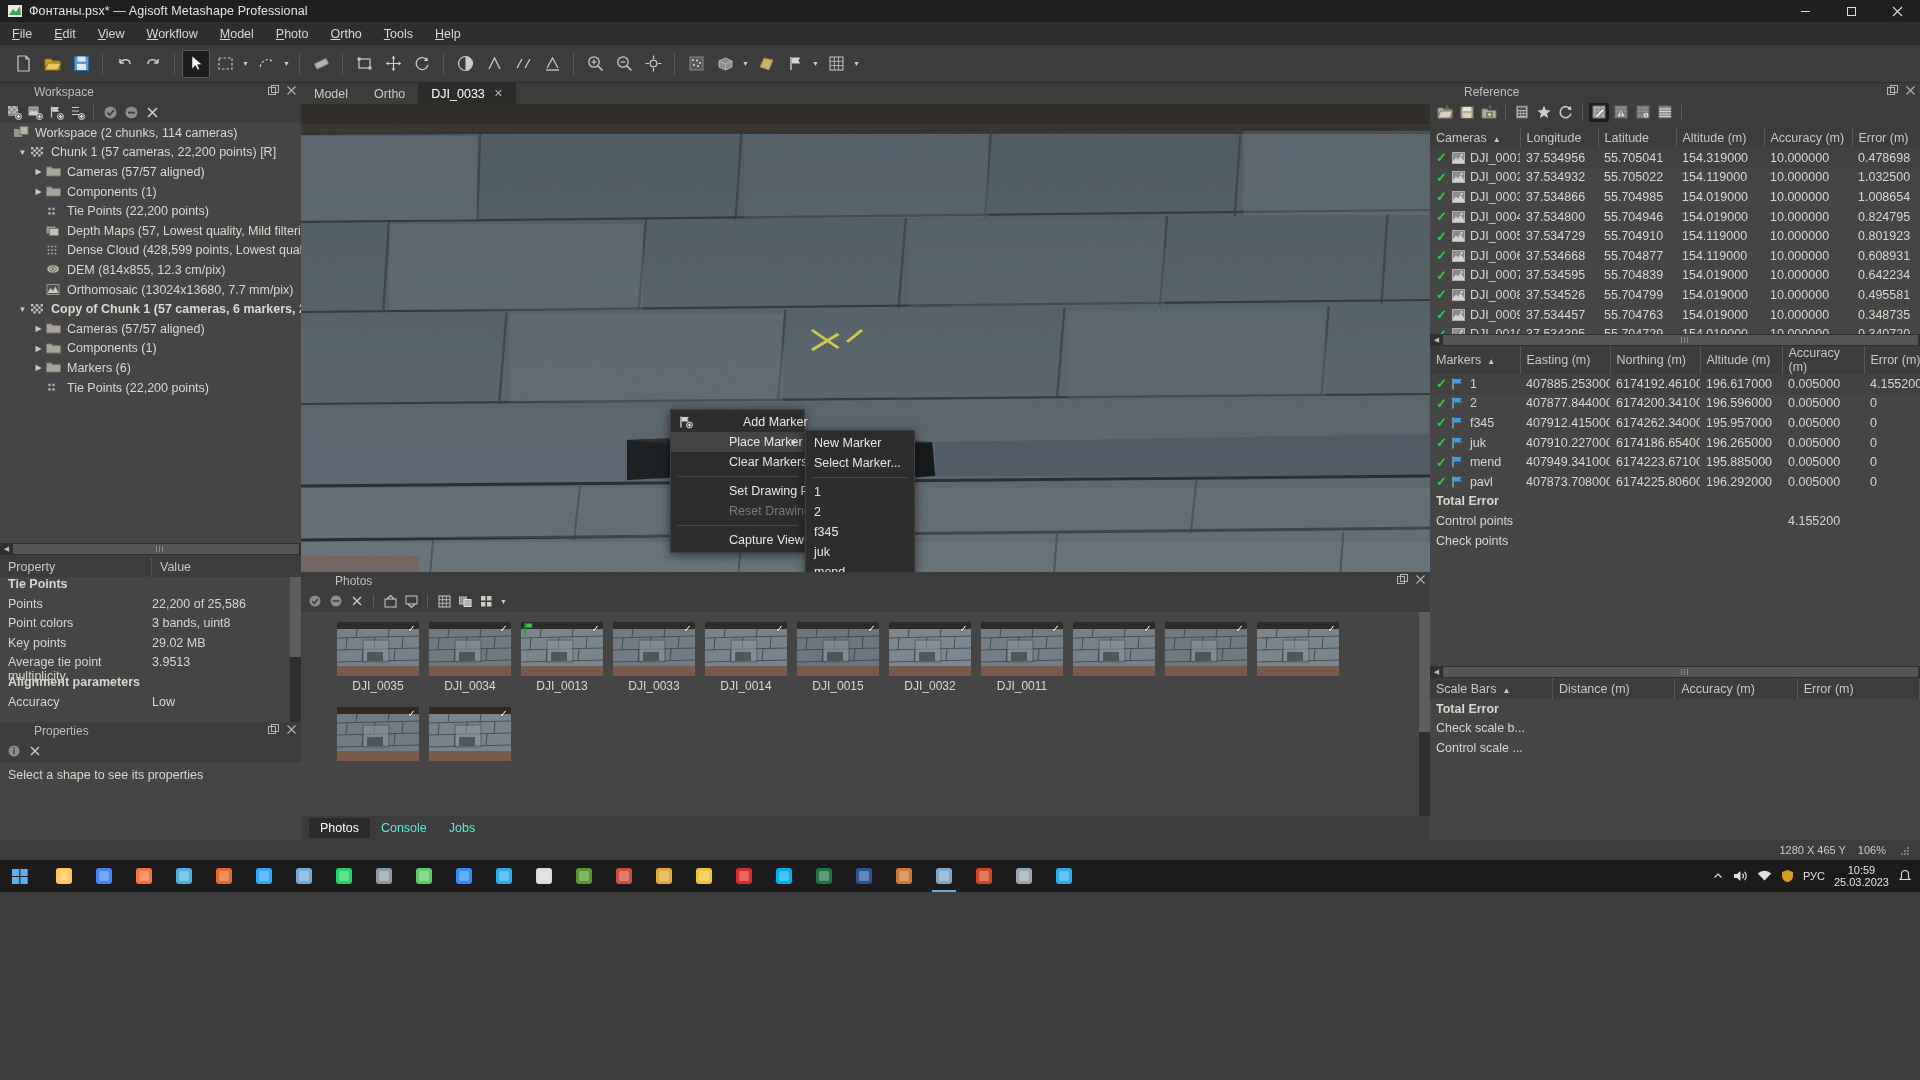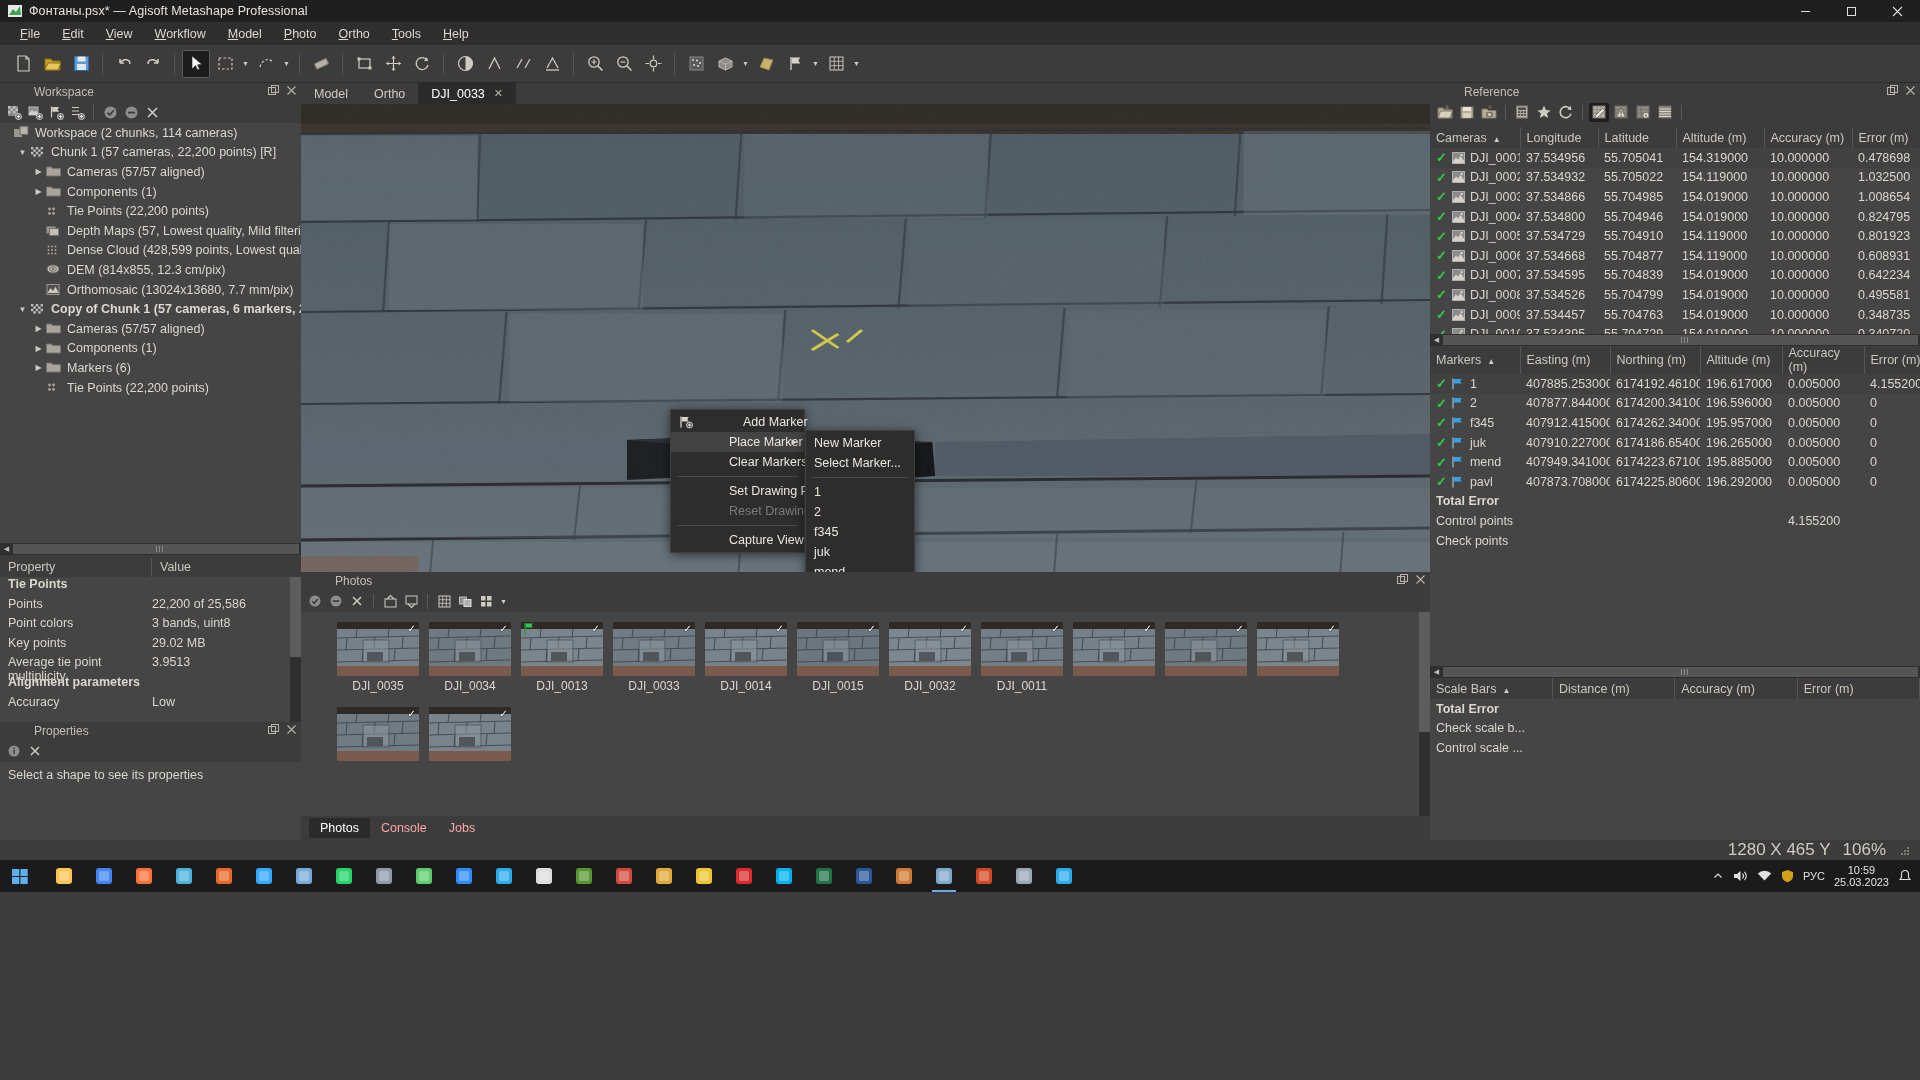--- a/index.html
+++ b/index.html
@@ -17,21 +17,21 @@
   .titlebar {
     height:22px; background:#1f1f1f; display:flex; align-items:center;
     padding-left:8px; position:relative;
   }
   .titlebar .tb-icon { width:14px; height:14px; margin-right:7px; position:relative; flex:0 0 auto;}
   .titlebar .tb-title { font-size:12.5px; color:#e8e4dd; letter-spacing:.1px;}
   .wbtns { position:absolute; right:0; top:0; height:22px; display:flex; }
   .wbtn { width:46px; height:22px; display:flex; align-items:center; justify-content:center; color:#d8d8d8; font-size:11px;}
 
   
-  .menubar { height:23px; background:#2e2e2e; display:flex; align-items:center; padding-left:9px;text-align:center; }
+  .menubar { height:23px; background:#2e2e2e; display:flex; align-items:center; padding-left:1px;text-align:center; }
   .menubar .mi { padding:3px 11px; font-size:12.5px; color:#ddd8d0; }
   .menubar .mi u { text-decoration:underline; }
 
   
   .toolbar { height:38px; background:#3c3c3c; display:flex; align-items:center; padding-left:9px; gap:1px;
     border-bottom:1px solid #2b2b2b; }
   .tb { width:28px; height:28px; display:flex; align-items:center; justify-content:center; border-radius:2px; position:relative;}
   .tb.active { background:#1c1c1c; border:1px solid #5b5b5b; }
   .tbsep { width:1px; height:22px; background:#555; margin:0 6px; }
   .tbcaret { width:11px; height:28px; display:flex; align-items:center; justify-content:center; font-size:7px; color:#cfcac2;}
@@ -94,21 +94,21 @@
   .photostrip { position:absolute; left:0; right:0; top:40px; bottom:24px; background:#454545; overflow:hidden; }
   .thumbs { display:flex; flex-wrap:wrap; padding:10px 0 0 36px; gap:14px 10px;}
   .thumb { width:82px; }
   .thumbimg { width:82px; height:54px; position:relative; overflow:hidden; background:#6a6f70; }
   .thumb .check { position:absolute; right:3px; top:2px; color:#ffffff; font-size:10px; line-height:1; text-shadow:0 0 2px #000;}
   .thumb .flag { position:absolute; left:3px; top:1px; }
   .thumbcap { text-align:center; font-size:12px; color:#ddd8d0; padding-top:3px;}
   .photoscroll { position:absolute; right:0; top:40px; width:11px; bottom:24px; background:#2f2f2f;}
   .photoscroll .thumb2 { position:absolute; top:0; left:0; width:11px; height:120px; background:#5d5d5d;}
   .bottomtabs { position:absolute; left:0; right:0; bottom:0; height:24px; background:#3c3c3c; display:flex; align-items:center; padding-left:8px;}
-  .btab { padding:3px 11px; font-size:12.5px; color:#fca5a5; }
+  .btab { padding:3px 11px; font-size:12.5px; color:#5eead4; }
   .btab.active { background:#2b2b2b; color:#fff; }
 
   
   .rightdock { position:absolute; right:0; top:0; width:490px; bottom:0; background:#3c3c3c; }
   .reftoolbar { height:22px; display:flex; align-items:center; padding-left:5px; gap:2px; }
   .rtb { width:20px; height:19px; display:flex; align-items:center; justify-content:center; border-radius:2px;}
   .rtb.on { background:#1e1e1e; }
 
   .tbl { width:100%; border-collapse:collapse; font-size:12.5px; table-layout:fixed;}
   .tbl th { background:#3c3c3c; color:#ccc7bf; font-weight:normal; text-align:left; height:21px;
@@ -128,21 +128,21 @@
      padding:2px 0; z-index:50; font-size:12.5px;}
   .ctxitem { height:20px; display:flex; align-items:center; padding:0 26px 0 8px; color:#ebe7e0; white-space:nowrap; position:relative;gap:46px;}
   .ctxitem.hl { background:#434343; }
   .ctxitem.dis { color:#7b7b7b; }
   .ctxicon { width:18px; display:flex; align-items:center; justify-content:center; margin-right:4px;}
   .ctxsep { height:1px; background:#4a4a4a; margin:4px 6px; }
   .ctxarrow { position:absolute; right:7px; font-size:7px; color:#ddd; }
 
   
   .statusbar { position:absolute; left:0; right:0; bottom:32px; height:20px; background:#3c3c3c;
-     display:flex; align-items:center; justify-content:flex-end; padding-right:8px; font-size:17px; color:#cfcac2; gap:12px;}
+     display:flex; align-items:center; justify-content:flex-end; padding-right:8px; font-size:11px; color:#cfcac2; gap:12px;}
 
   
   .taskbar { position:absolute; left:0; right:0; bottom:0; height:32px; background:#1b1b1b; display:flex; align-items:center;}
   .tbicons { display:flex; align-items:center; gap:0px; padding-left:4px;}
   .tbitem { width:40px; height:32px; display:flex; align-items:center; justify-content:center; position:relative;}
   .tbitem.act::after { content:''; position:absolute; bottom:0; left:8px; right:8px; height:2px; background:#6ea8e0;}
   .tray { margin-left:auto; display:flex; align-items:center; gap:9px; padding-right:8px; color:#e3e3e3; font-size:11px;}
   .clock { text-align:center; line-height:12px; font-size:11px;}
   .lang { font-size:11px; }
 </style>

